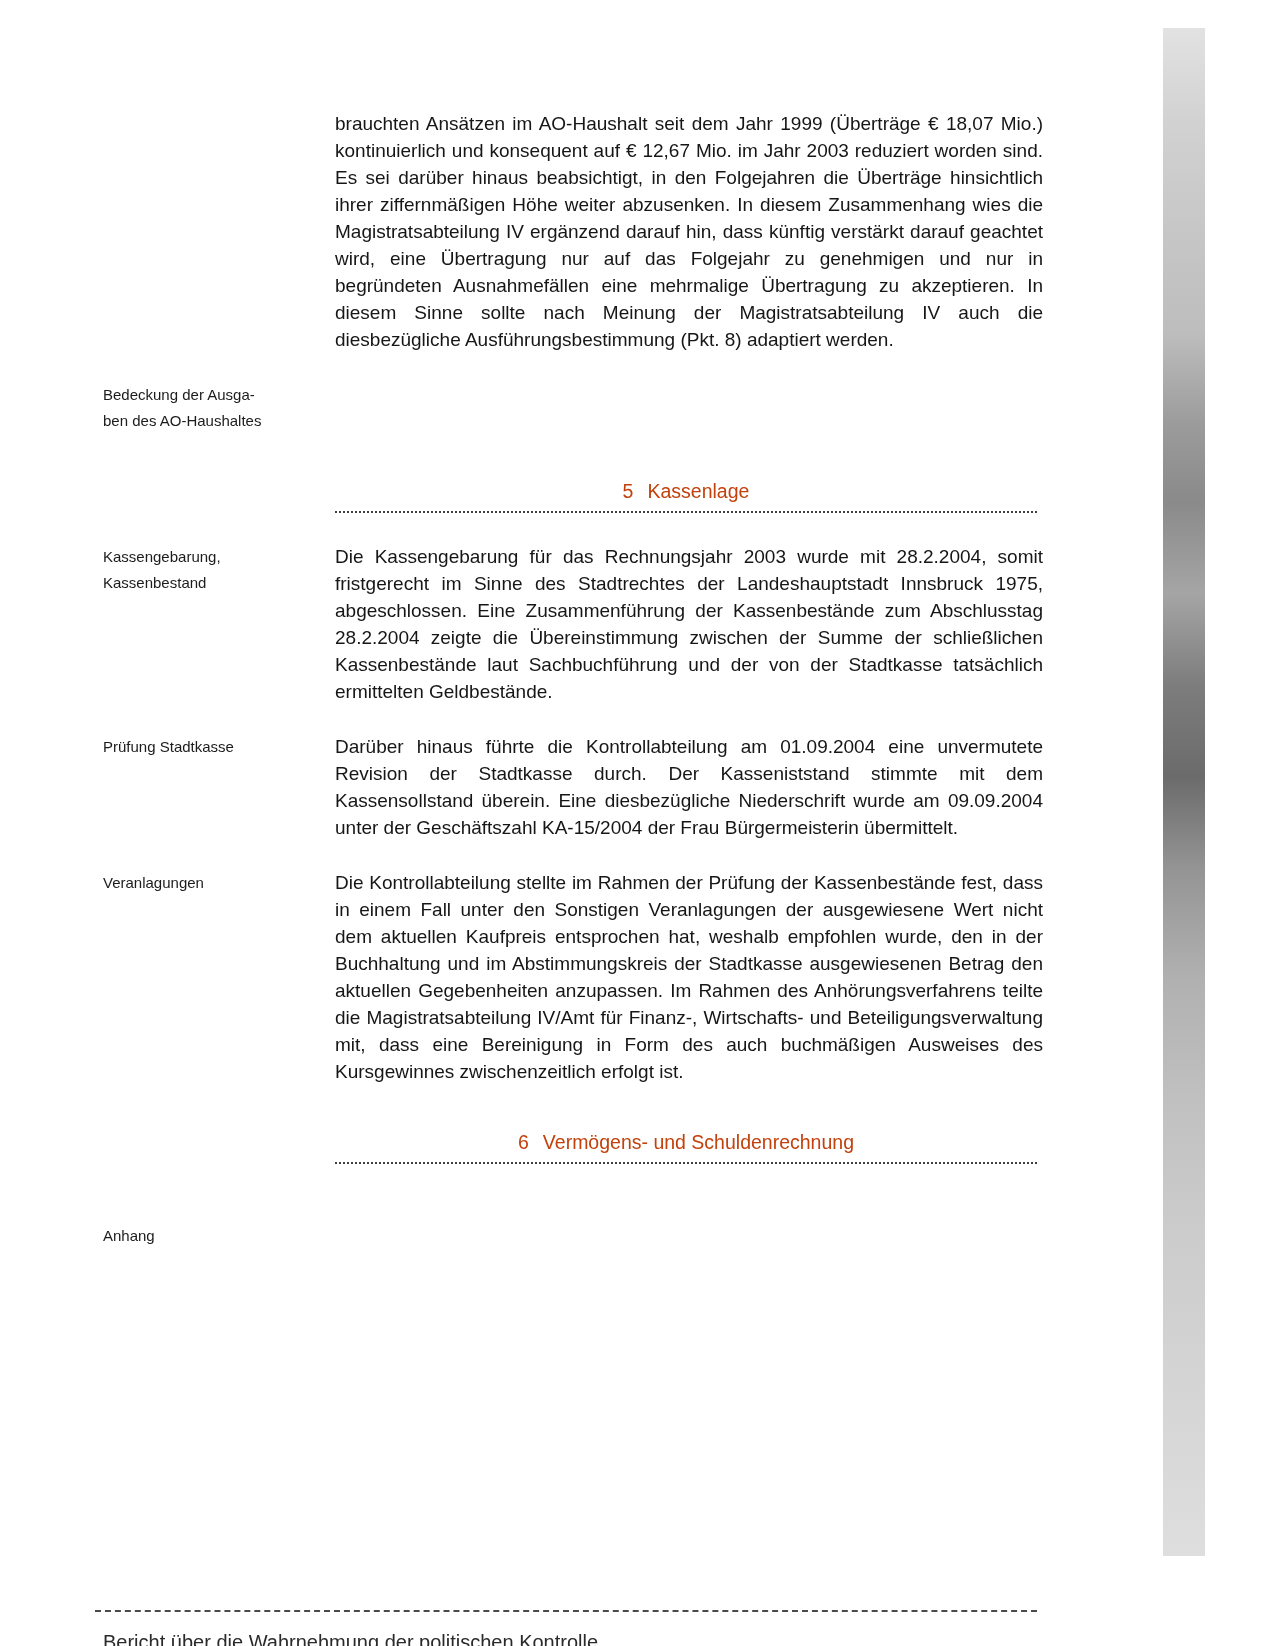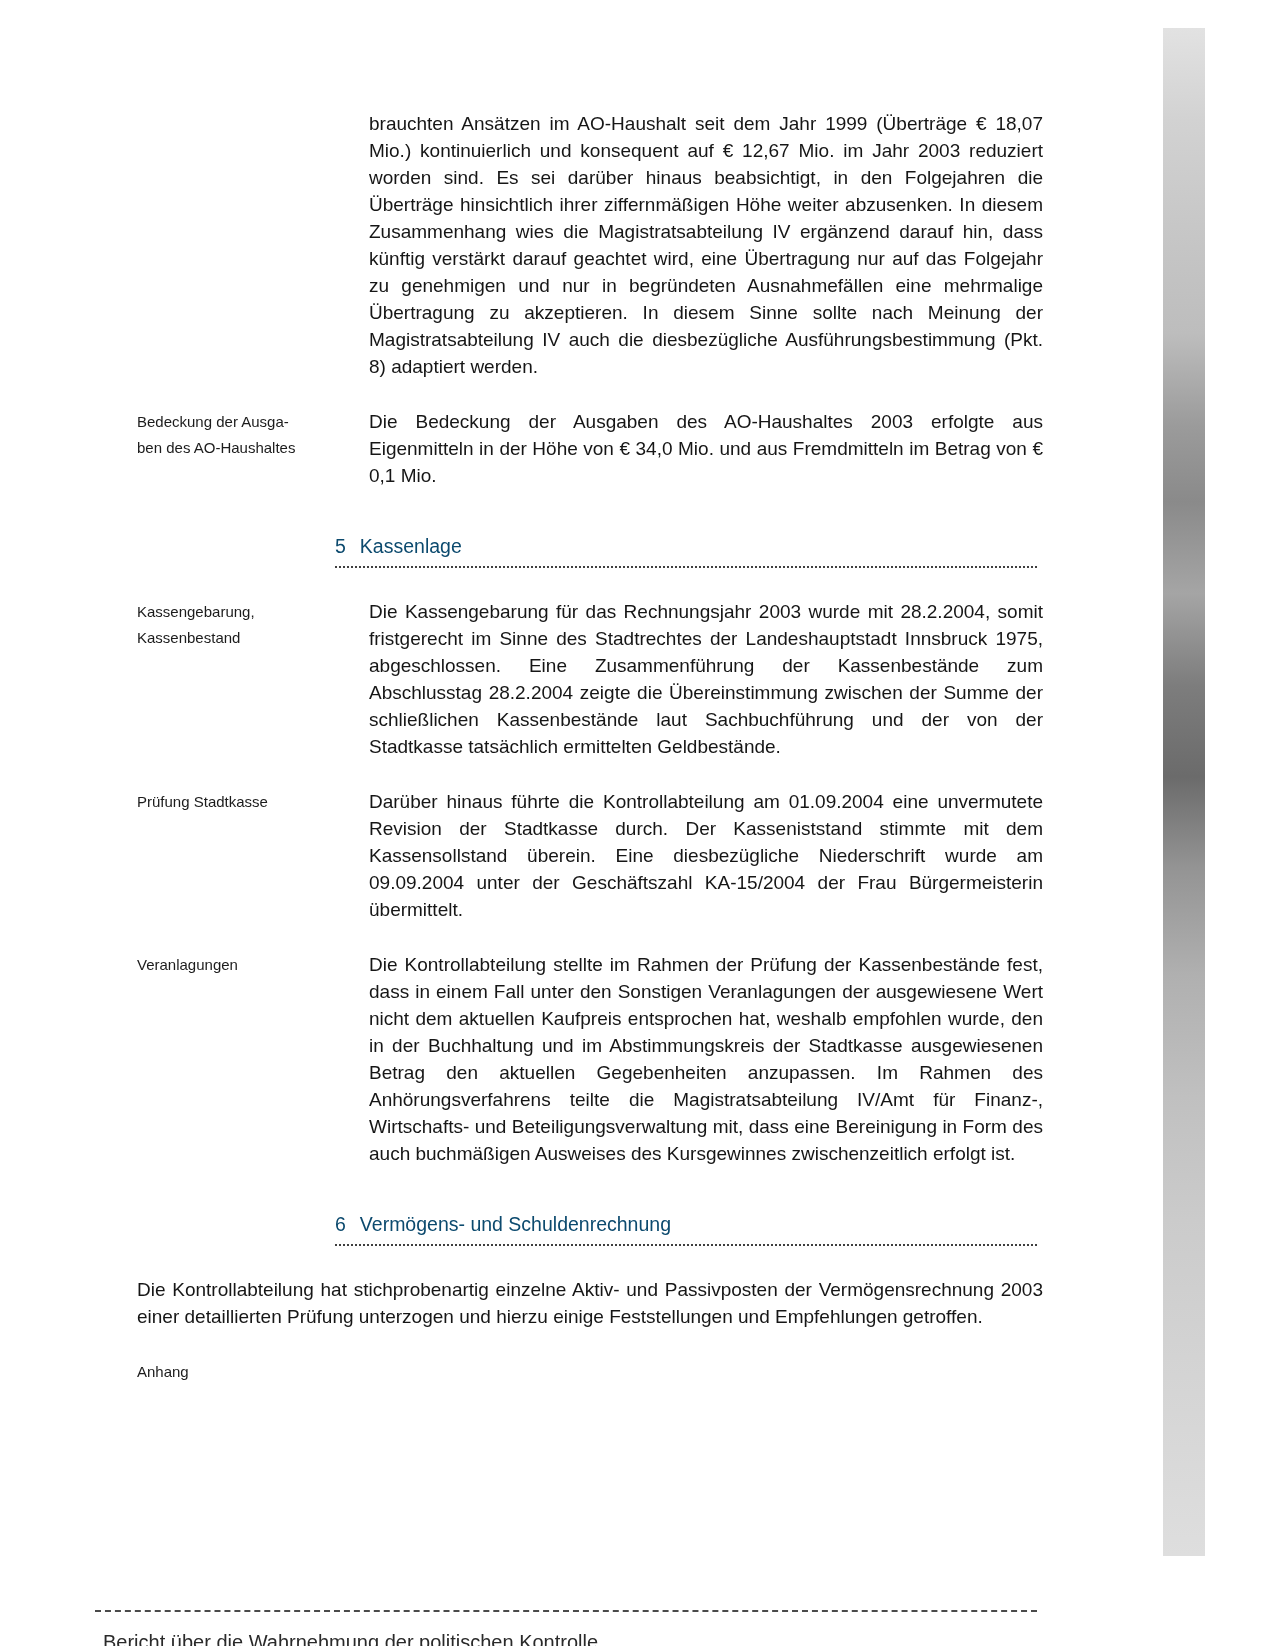--- a/index.html
+++ b/index.html
@@ -15,47 +15,46 @@
   .content {
     position: absolute;
     left: 103px;
     top: 110px;
     width: 940px;
   }
   .row {
     display: flex;
     align-items: flex-start;
     margin-bottom: 28px;
-    margin-left: 34px;
   }
   .label-col {
     flex: 0 0 232px;
     width: 232px;
     font-size: 15px;
     line-height: 26px;
     padding-top: 1px;
     color: #1c1c1c;
   }
   .text-col {
     flex: 1 1 auto;
     width: 705px;
     font-size: 19px;
     line-height: 27px;
     text-align: justify;
     color: #161616;
   }
   .heading-row {
     margin: 44px 14px 30px 232px;
     width: 702px;
-    text-align: left;
+    text-align: center;
     font-size: 19.5px;
     line-height: 26px;
     padding-bottom: 7px;
     border-bottom: 2px dotted #3f3f3f;
-    color: #0c4a6e;
+    color: #c2410c;
   }
   .heading-row .num { margin-right: 14px; }
   .scan-strip {
     position: absolute;
     top: 28px;
     right: 70px;
     width: 42px;
     height: 1528px;
     background: linear-gradient(to bottom,
       #e2e2e2 0%, #d2d2d2 6%, #c7c7c7 13%, #bdbdbd 20%,
@@ -98,21 +97,20 @@
         <div></div>
       </div>
       <div class="text-col">brauchten Ansätzen im AO-Haushalt seit dem Jahr 1999 (Überträge € 18,07 Mio.) kontinuierlich und konsequent auf € 12,67 Mio. im Jahr 2003 reduziert worden sind. Es sei darüber hinaus beabsichtigt, in den Folgejahren die Überträge hinsichtlich ihrer ziffernmäßigen Höhe weiter abzusenken. In diesem Zusammenhang wies die Magistratsabteilung IV ergänzend darauf hin, dass künftig verstärkt darauf geachtet wird, eine Übertragung nur auf das Folgejahr zu genehmigen und nur in begründeten Ausnahmefällen eine mehrmalige Übertragung zu akzeptieren. In diesem Sinne sollte nach Meinung der Magistratsabteilung IV auch die diesbezügliche Ausführungsbestimmung (Pkt. 8) adaptiert werden.</div>
     </div>
 
     <div class="row">
       <div class="label-col">
         <div>Bedeckung der Ausga-</div>
         <div>ben des AO-Haushaltes</div>
       </div>
-      <div class="text-col">Die Bedeckung der Ausgaben des AO-Haushaltes 2003 erfolgte aus Eigenmitteln in der Höhe von € 34,0 Mio. und aus Fremdmitteln im Betrag von € 0,1 Mio.</div>
     </div>
 
     <div class="heading-row">
       <span class="num">5</span><span>Kassenlage</span>
     </div>
 
     <div class="row">
       <div class="label-col">
         <div>Kassengebarung,</div>
         <div>Kassenbestand</div>
@@ -134,21 +132,20 @@
         <div></div>
       </div>
       <div class="text-col">Die Kontrollabteilung stellte im Rahmen der Prüfung der Kassenbestände fest, dass in einem Fall unter den Sonstigen Veranlagungen der ausgewiesene Wert nicht dem aktuellen Kaufpreis entsprochen hat, weshalb empfohlen wurde, den in der Buchhaltung und im Abstimmungskreis der Stadtkasse ausgewiesenen Betrag den aktuellen Gegebenheiten anzupassen. Im Rahmen des Anhörungsverfahrens teilte die Magistratsabteilung IV/Amt für Finanz-, Wirtschafts- und Beteiligungsverwaltung mit, dass eine Bereinigung in Form des auch buchmäßigen Ausweises des Kursgewinnes zwischenzeitlich erfolgt ist.</div>
     </div>
 
     <div class="heading-row">
       <span class="num">6</span><span>Vermögens- und Schuldenrechnung</span>
     </div>
 
     <div class="row">
-      <div class="text-col">Die Kontrollabteilung hat stichprobenartig einzelne Aktiv- und Passivposten der Vermögensrechnung 2003 einer detaillierten Prüfung unterzogen und hierzu einige Feststellungen und Empfehlungen getroffen.</div>
     </div>
 
     <div class="row">
       <div class="label-col">
         <div>Anhang</div>
         <div></div>
       </div>
     </div>
 
   </div>

